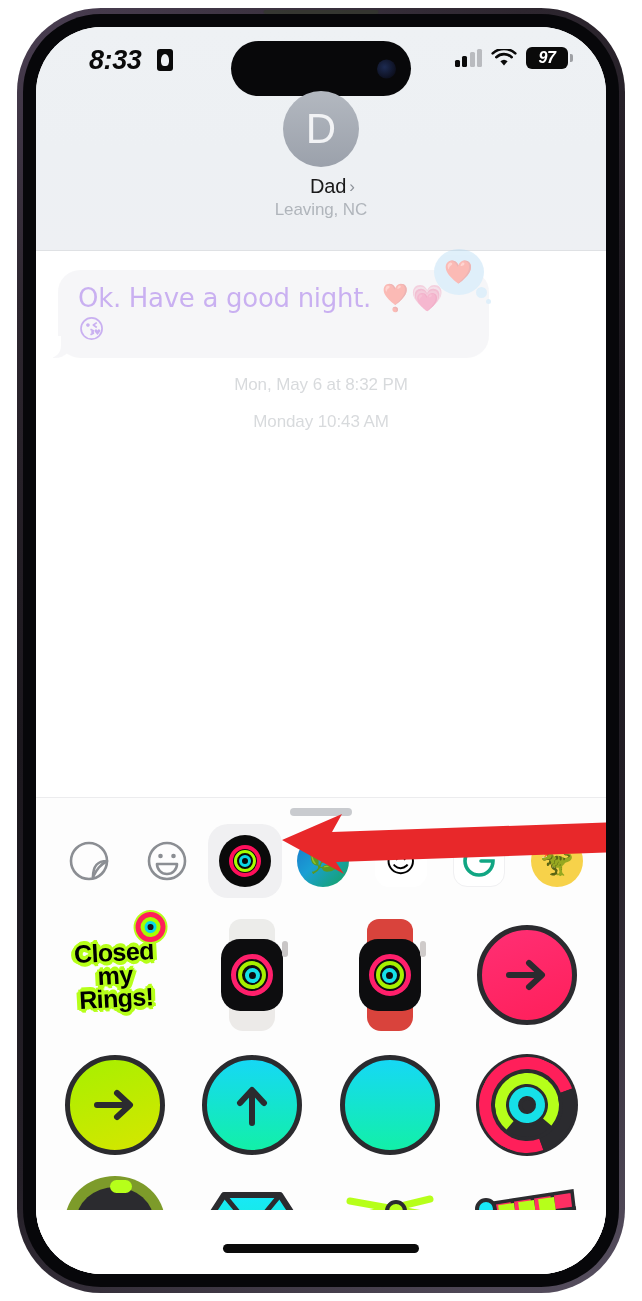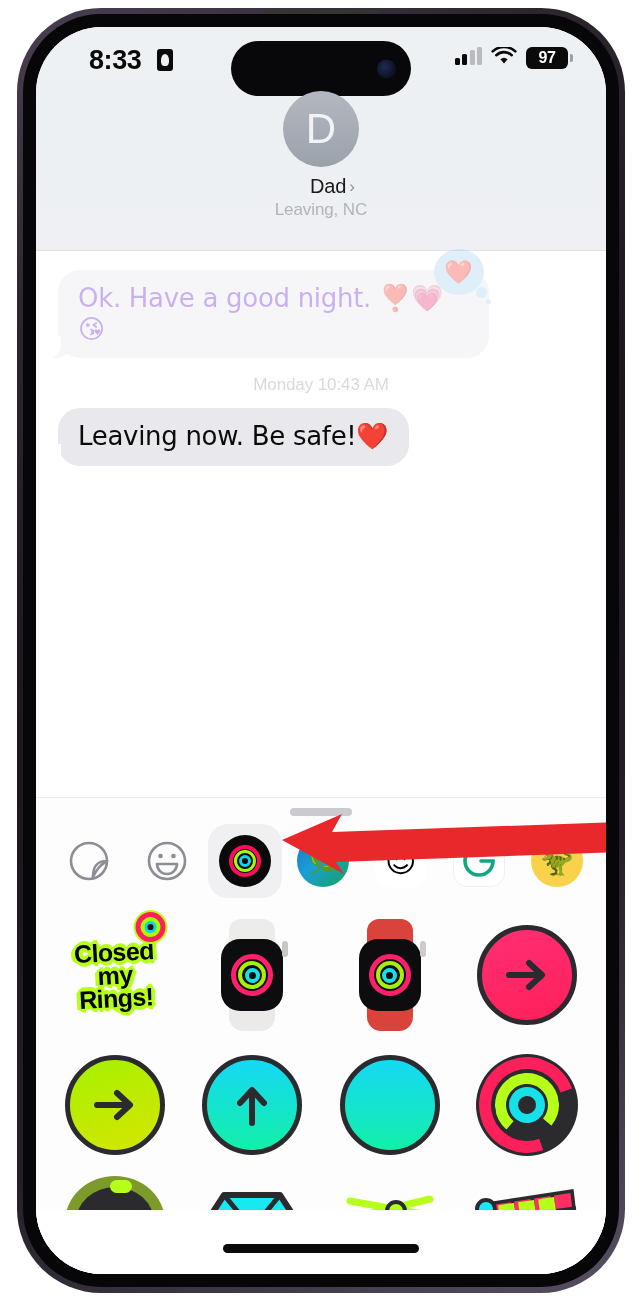--- a/index.html
+++ b/index.html
@@ -60,20 +60,21 @@
     height: 224px;
     background: linear-gradient(180deg, #eef1f4 0%, #edf0f3 55%, #eef0f3 100%);
     border-bottom: 1px solid #dfe1e4;
   }
 
   
   #status-bar {
     position: absolute;
     left: 0; top: 0; right: 0;
     height: 62px;
+    font-style: italic;
   }
   #status-time {
     position: absolute;
     left: 53px; top: 18px;
     font-size: 27px;
     font-weight: 700;
     letter-spacing: -0.4px;
     color: #0a0a0a;
   }
   #status-focus-icon {
@@ -107,20 +108,21 @@
     transform: translateY(-50%);
     width: 19px; height: 19px;
     border-radius: 50%;
     background: radial-gradient(circle at 40% 40%, #1d2b52 0%, #0d1020 70%, #070709 100%);
   }
 
   #status-right {
     position: absolute;
     right: 38px; top: 20px;
     display: flex;
+    align-items: center;
     gap: 9px;
   }
   .sig-bars { display: flex; align-items: flex-end; gap: 2.5px; height: 18px; }
   .sig-bars i { display: block; width: 5px; border-radius: 1.5px; background: #0a0a0a; }
   .sig-bars i:nth-child(1) { height: 7px; }
   .sig-bars i:nth-child(2) { height: 11px; }
   .sig-bars i:nth-child(3) { height: 15px; background: #b9bbbf; }
   .sig-bars i:nth-child(4) { height: 18px; background: #b9bbbf; }
 
   #battery-pill {
@@ -504,29 +506,27 @@
           <div class="bubble emoji">Ok.  Have a good night. ❣️💗😘</div>
           <div id="tapback">
             <div id="tapback-bubble">
               <span id="tapback-heart" class="emoji">❤️</span>
             </div>
             <div id="tapback-dot1"></div>
             <div id="tapback-dot2"></div>
           </div>
         </div>
 
+        <div class="timestamp faded-ts">Mon, May 6 at 8:32 PM</div>
 
 
 
 
         <div class="timestamp faded-ts">Monday 10:43 AM</div>
 
-        <div class="msg-row">
-          <div class="bubble emoji">Leaving now.  Be safe!❤️</div>
-        </div>
       </div>
 
       <div id="app-drawer">
         <div id="drawer-grabber"></div>
 
         <div id="app-row">
 
           <div class="app-slot">
             <svg class="icon-outline" viewBox="0 0 44 44">
               <path d="M22 4 A18 18 0 1 1 4 22 C4 12 12 4 22 4 Z M40 22 C30 22 26 27 26 38" fill="none" stroke="#8b8e93" stroke-width="2.6" stroke-linecap="round"></path>

